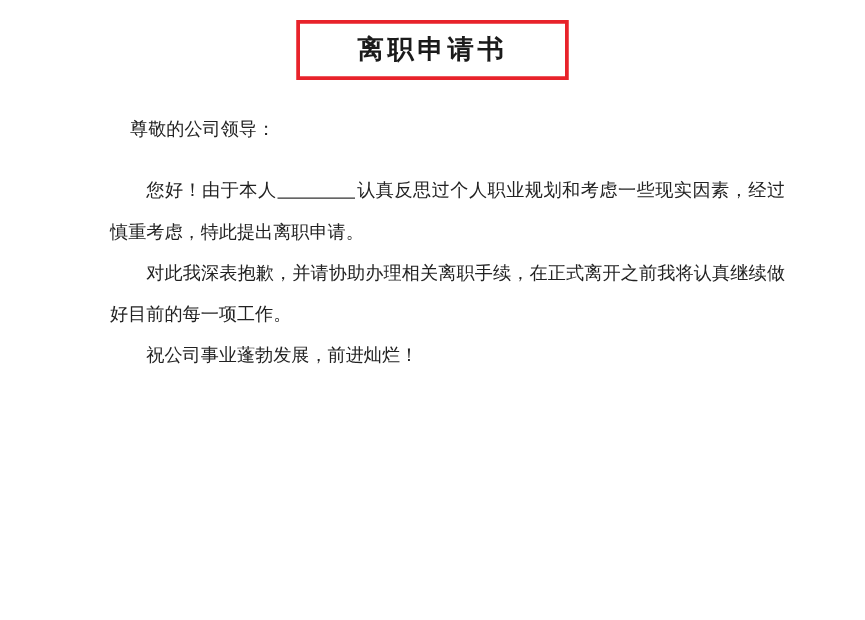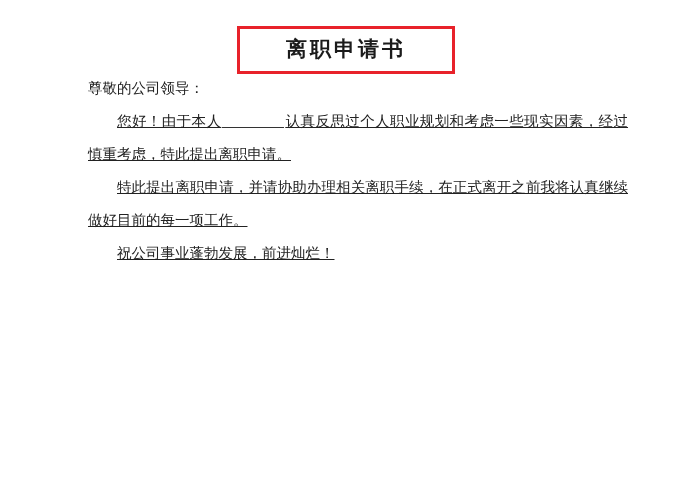--- a/index.html
+++ b/index.html
@@ -16,21 +16,21 @@
   .page {
     position: relative;
     width: 692px;
     height: 496px;
     background: #ffffff;
     box-sizing: border-box;
   }
   .title-wrap {
     position: absolute;
     left: 0;
-    top: 26px;
+    top: 16px;
     width: 692px;
     display: flex;
     justify-content: center;
   }
   .title-box {
     border: 3px solid #e8222a;
     padding: 7px 46px 10px 46px;
     box-sizing: border-box;
   }
   .doc-title {
@@ -52,24 +52,23 @@
     color: #222222;
     line-height: 33px;
   }
   .para {
     margin: 0;
     text-align: justify;
     text-justify: inter-ideograph;
   }
   .para.indent {
     text-indent: 2em;
-    text-decoration: underline;
   }
   .salutation {
-    margin: 0;
+    margin: 16px;
     text-align: left;
   }
   .blank-line {
     display: inline-block;
     border-bottom: 1px solid #333333;
     width: 62px;
     height: 14px;
     vertical-align: -2px;
     margin: 0 1px;
   }
@@ -85,19 +84,19 @@
     </div>
   </div>
 
   <div class="body-text">
 
     <p class="salutation">尊敬的公司领导：</p>
 
     <p class="para indent"><span>您好！由于本人</span><span class="blank-line"></span><span>认真反思过个人职业规划和考虑一些现实因素，经过慎重考虑，特此提出离职申请。</span></p>
 
 
-    <p class="para indent">特此提出离职申请，并请协助办理相关离职手续，在正式离开之前我将认真继续做好目前的每一项工作。</p>
+    <p class="para indent">对此我深表抱歉，并请协助办理相关离职手续，在正式离开之前我将认真继续做好目前的每一项工作。</p>
 
     <p class="para indent">祝公司事业蓬勃发展，前进灿烂！</p>
 
   </div>
 
 </div>
 
 </body></html>

